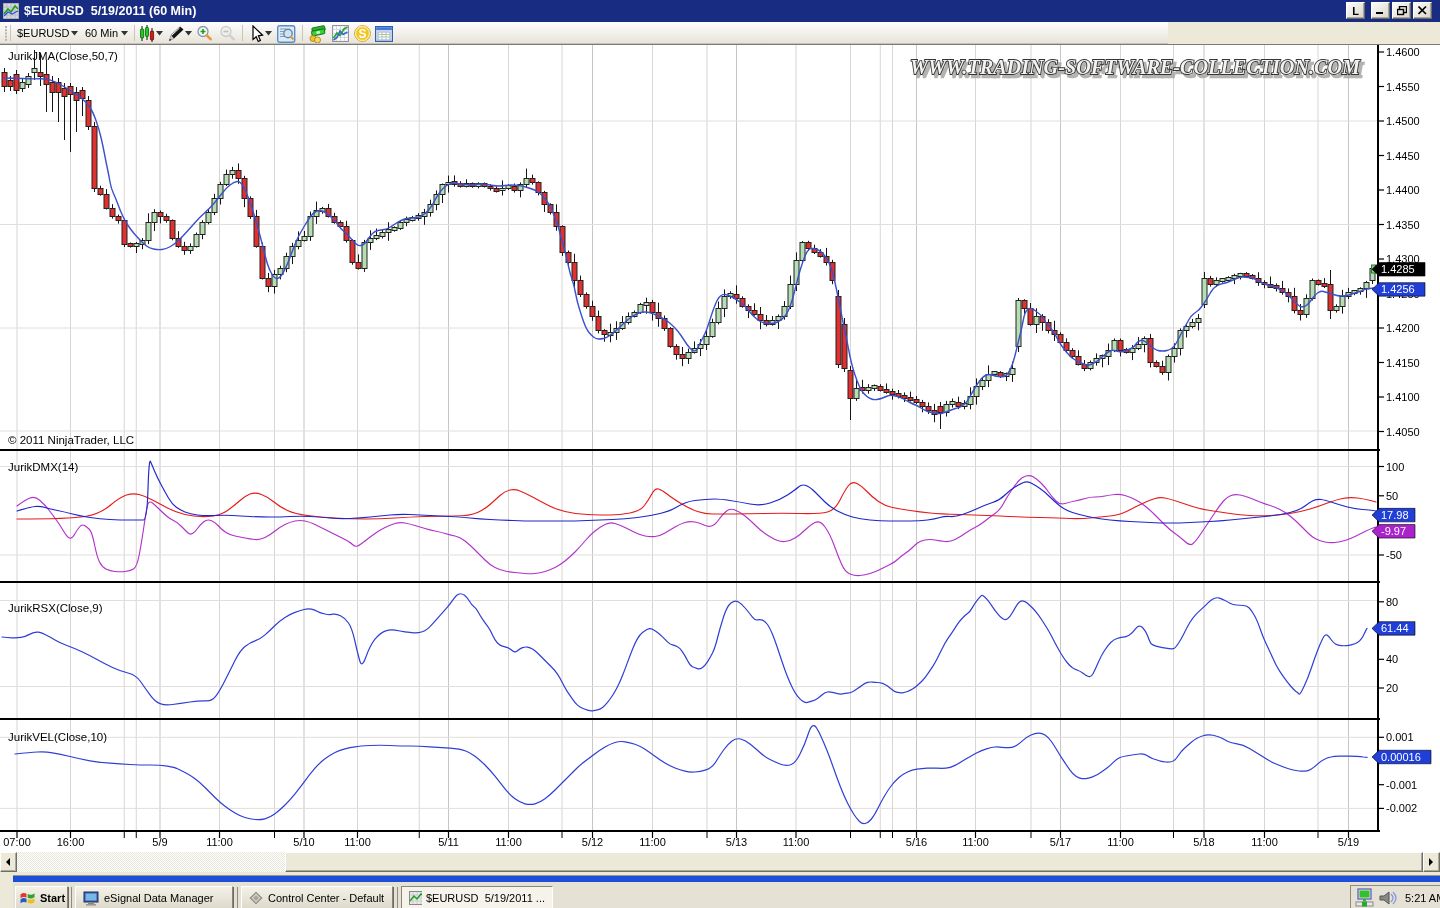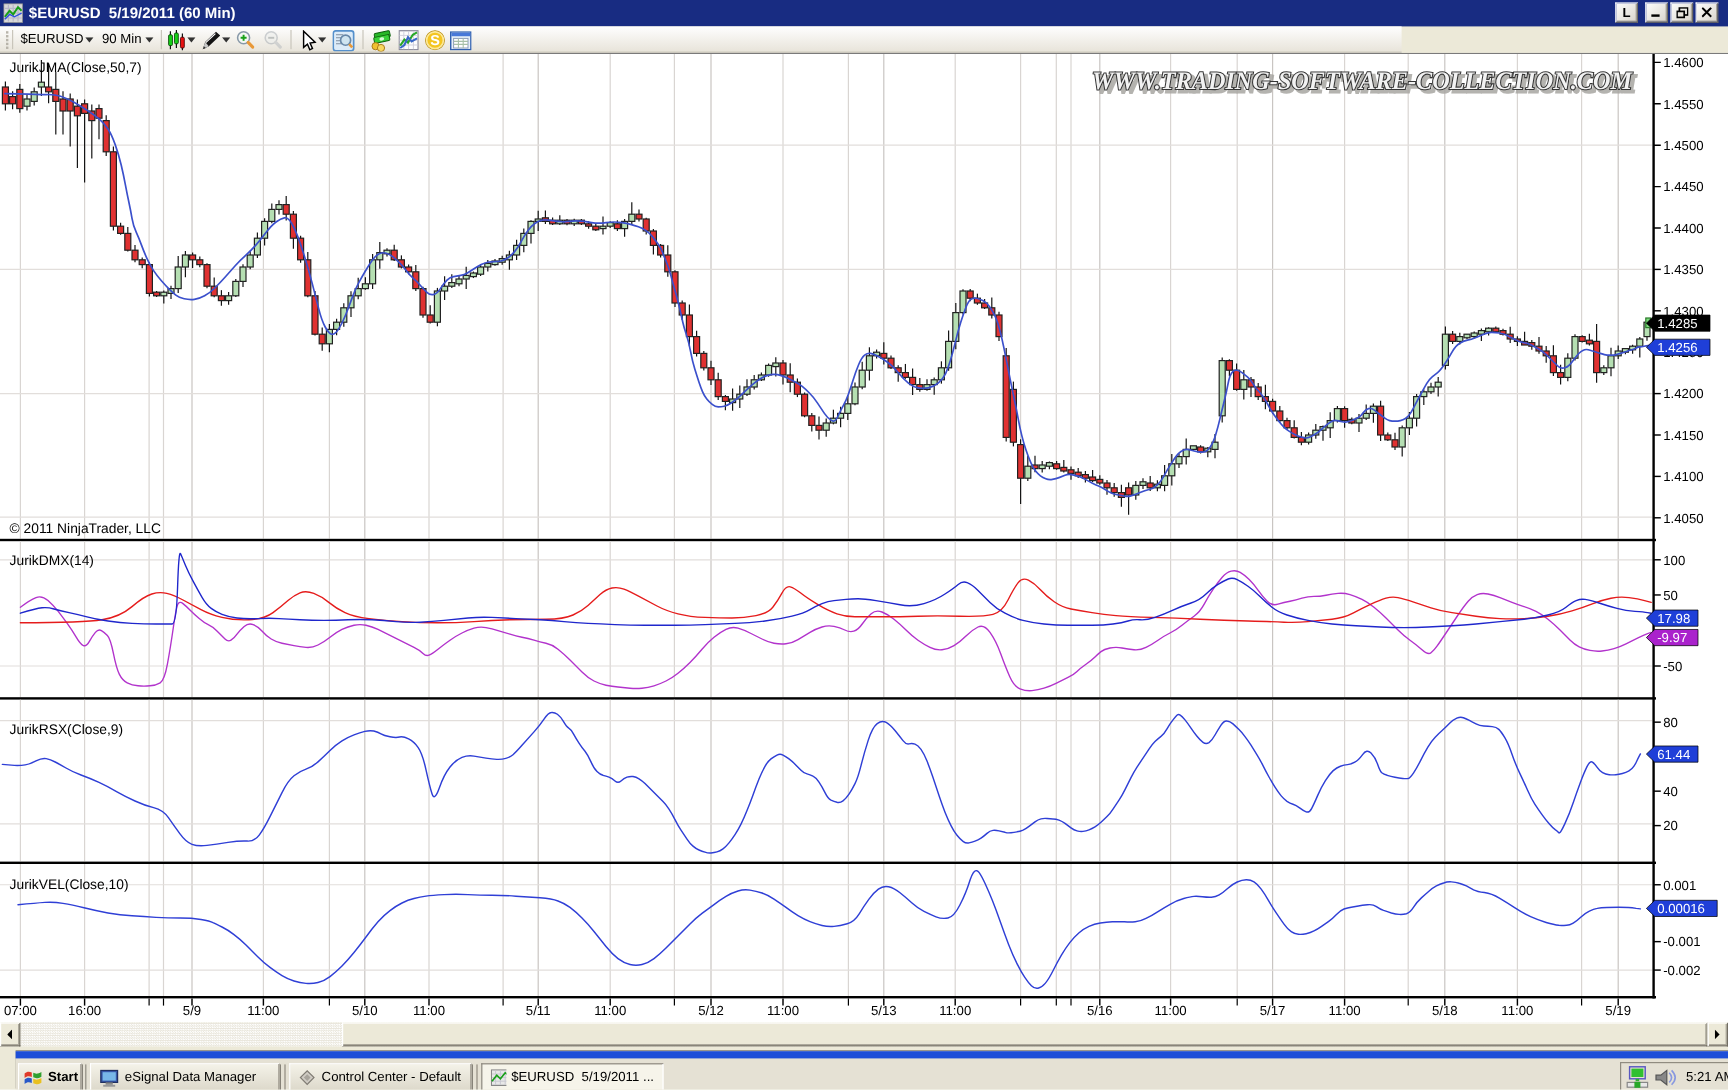--- a/index.html
+++ b/index.html
@@ -46,21 +46,21 @@
         <rect x="3" y="5.2" width="2" height="2" fill="#b8b4aa"></rect>
         <rect x="3" y="8.4" width="2" height="2" fill="#b8b4aa"></rect>
         <rect x="3" y="11.600000000000001" width="2" height="2" fill="#b8b4aa"></rect>
         <rect x="3" y="14.8" width="2" height="2" fill="#b8b4aa"></rect>
       </svg></div>
     <div style="position:absolute;left:10px;top:3px;width:1px;height:16px;background:#c9c5bb"></div>
     <span style="position:absolute;left:17px;top:5px;font-size:11px">$EURUSD</span>
     <div style="position:absolute;left:71px;top:9px;font-size:0;line-height:0"><svg width="7" height="5">
         <path d="M0,0 h7 l-3.5,4.5 z" fill="#333"></path>
       </svg></div>
-    <span style="position:absolute;left:85px;top:5px;font-size:11px">90 Min</span>
+    <span style="position:absolute;left:85px;top:5px;font-size:11px">60 Min</span>
     <div style="position:absolute;left:121px;top:9px;font-size:0;line-height:0"><svg width="7" height="5">
         <path d="M0,0 h7 l-3.5,4.5 z" fill="#333"></path>
       </svg></div>
     <div style="position:absolute;left:134px;top:3px;width:1px;height:16px;background:#c9c5bb"></div>
     <div style="position:absolute;left:139px;top:3px;font-size:0;line-height:0"><svg width="17" height="17">
         <line x1="3" y1="1" x2="3" y2="16" stroke="#111"></line>
         <rect x="1.5" y="4" width="3.2" height="9" rx="1" fill="#17d017" stroke="#064006" stroke-width="0.7"></rect>
         <line x1="8" y1="0" x2="8" y2="15" stroke="#111"></line>
         <rect x="6.4" y="2.5" width="3.2" height="9" rx="1" fill="#17d017" stroke="#064006" stroke-width="0.7"></rect>
         <line x1="13" y1="3" x2="13" y2="17" stroke="#111"></line>

